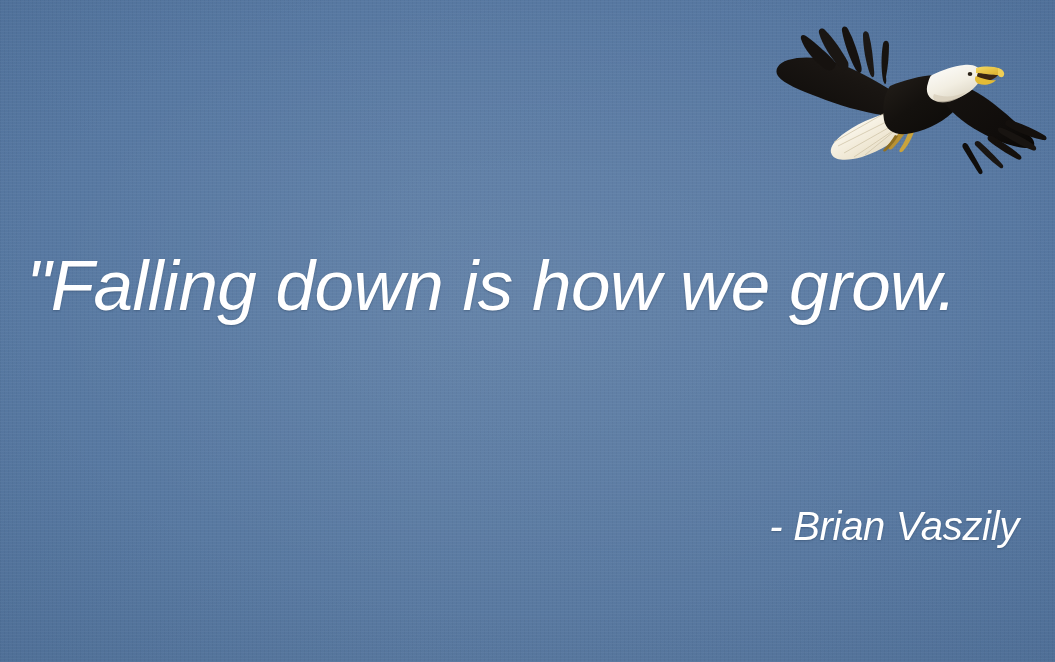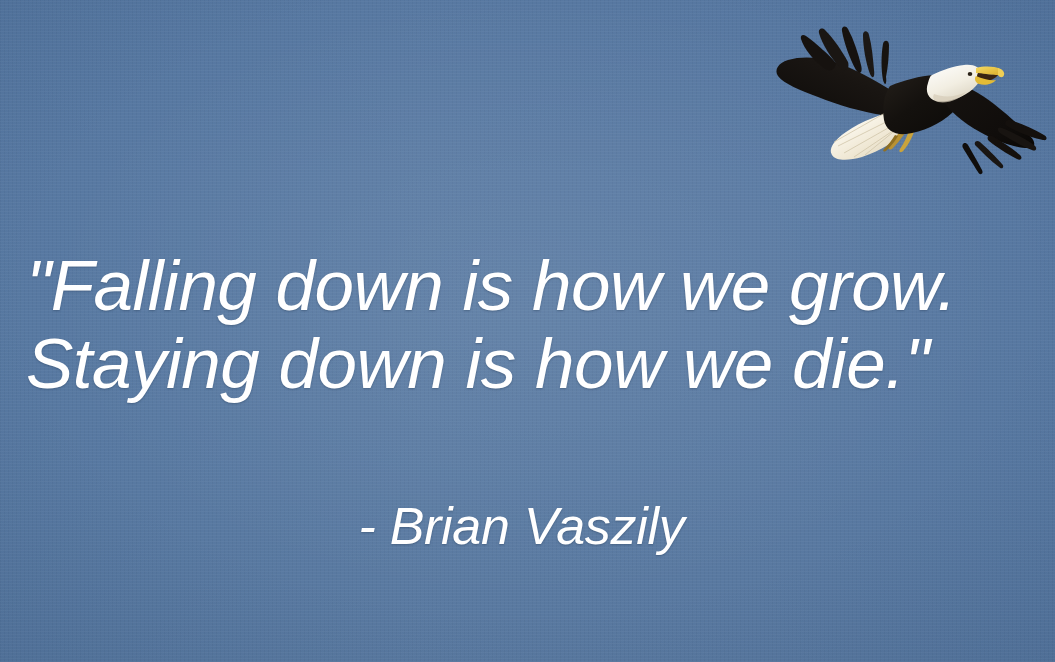--- a/index.html
+++ b/index.html
@@ -78,30 +78,29 @@
     font-weight: 400;
     letter-spacing: -0.5px;
     white-space: nowrap;
     text-shadow: 0 1px 2px rgba(28,48,74,0.35);
   }
   .attribution {
     position: absolute;
     left: 0;
     top: 495px;
     width: 1019px;
-    text-align: center;
+    text-align: right;
     color: #ffffff;
-    font-size: 52px;
+    font-size: 40px;
     line-height: 62px;
     font-style: italic;
     font-weight: 400;
     letter-spacing: -0.3px;
     white-space: nowrap;
     text-shadow: 0 1px 2px rgba(28,48,74,0.35);
-    padding-left: 12px;
   }
 </style>
 </head>
 <body>
 
 <div id="poster">
 
   <div class="sky-base"></div>
   <div class="sky-tint"></div>
   <div class="sky-grain"></div>
@@ -238,18 +237,17 @@
 
         <path fill="#e3bb35" d="M 214 58 C 221 61, 229 63, 234 62 C 231 66, 223 68, 217 66 C 213 65, 212 60, 214 58 Z"></path>
 
         <path fill="#f0cf55" d="M 236 50 C 240 51, 243 54, 242 57 C 241 60, 238 60, 236 57 Z"></path>
       </g>
     </svg>
   </div>
 
   <div class="quote-block">
     <div class="quote-line">"Falling down is how we grow.</div>
-    <div class="quote-line">Staying down is how we die."</div>
   </div>
 
   <div class="attribution">- Brian Vaszily</div>
 
 </div>
 
 </body></html>

